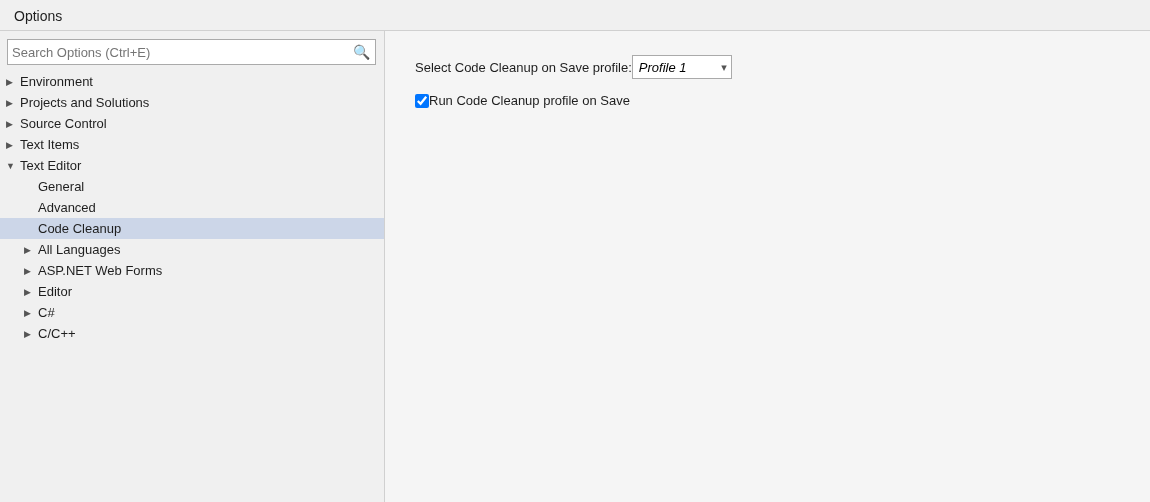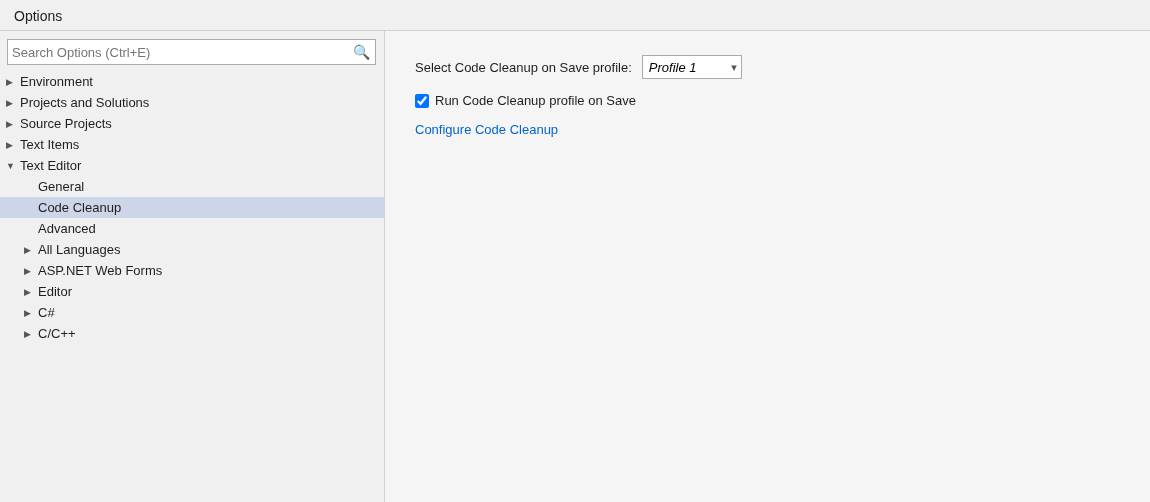--- a/index.html
+++ b/index.html
@@ -97,21 +97,20 @@
       flex: 1;
       background: #f5f5f5;
       padding: 24px 30px;
       display: flex;
       flex-direction: column;
       gap: 14px;
     }
     .profile-row {
       display: flex;
       align-items: center;
-      gap: 10px;
     }
     .profile-label {
       color: #1e1e1e;
     }
     .profile-select {
       height: 24px;
       border: 1px solid #aaa;
       background: #fff;
       padding: 0 20px 0 6px;
       font-size: 13px;
@@ -132,21 +131,20 @@
       right: 5px;
       top: 50%;
       transform: translateY(-50%);
       pointer-events: none;
       font-size: 11px;
       color: #555;
     }
     .checkbox-row {
       display: flex;
       align-items: center;
-      gap: 6px;
     }
     .checkbox-row input[type=checkbox] {
       width: 14px;
       height: 14px;
       cursor: pointer;
     }
     .configure-link {
       color: #0066cc;
       text-decoration: none;
       cursor: pointer;
@@ -168,41 +166,41 @@
       <div class="tree-item level-0">
             <span class="arrow">▶</span>
             <span class="label">Environment</span>
           </div>
           <div class="tree-item level-0">
             <span class="arrow">▶</span>
             <span class="label">Projects and Solutions</span>
           </div>
           <div class="tree-item level-0">
             <span class="arrow">▶</span>
-            <span class="label">Source Projects</span>
+            <span class="label">Source Control</span>
           </div>
           <div class="tree-item level-0">
             <span class="arrow">▶</span>
             <span class="label">Text Items</span>
           </div>
           <div class="tree-item level-0">
             <span class="arrow">▼</span>
             <span class="label">Text Editor</span>
           </div>
           <div class="tree-item level-1">
             <span class="arrow"></span>
             <span class="label">General</span>
+          </div>
+          <div class="tree-item level-1">
+            <span class="arrow"></span>
+            <span class="label">Advanced</span>
           </div>
           <div class="tree-item level-1 selected">
             <span class="arrow"></span>
             <span class="label">Code Cleanup</span>
-          </div>
-          <div class="tree-item level-1">
-            <span class="arrow"></span>
-            <span class="label">Advanced</span>
           </div>
           <div class="tree-item level-1">
             <span class="arrow">▶</span>
             <span class="label">All Languages</span>
           </div>
           <div class="tree-item level-1">
             <span class="arrow">▶</span>
             <span class="label">ASP.NET Web Forms</span>
           </div>
           <div class="tree-item level-1">
@@ -223,16 +221,15 @@
       <div class="profile-row">
         <span class="profile-label">Select Code Cleanup on Save profile:</span>
         <div class="select-wrapper">
           <select class="profile-select" id="profile-select"><option value="Profile 1">Profile 1</option><option value="Profile 2">Profile 2</option></select>
         </div>
       </div>
       <div class="checkbox-row">
         <input type="checkbox" id="cleanup-checkbox" checked="" style="">
         <label for="cleanup-checkbox">Run Code Cleanup profile on Save</label>
       </div>
-      <a class="configure-link" href="#">Configure Code Cleanup</a>
     </div>
   </div>
 </div>
 
 </body></html>

